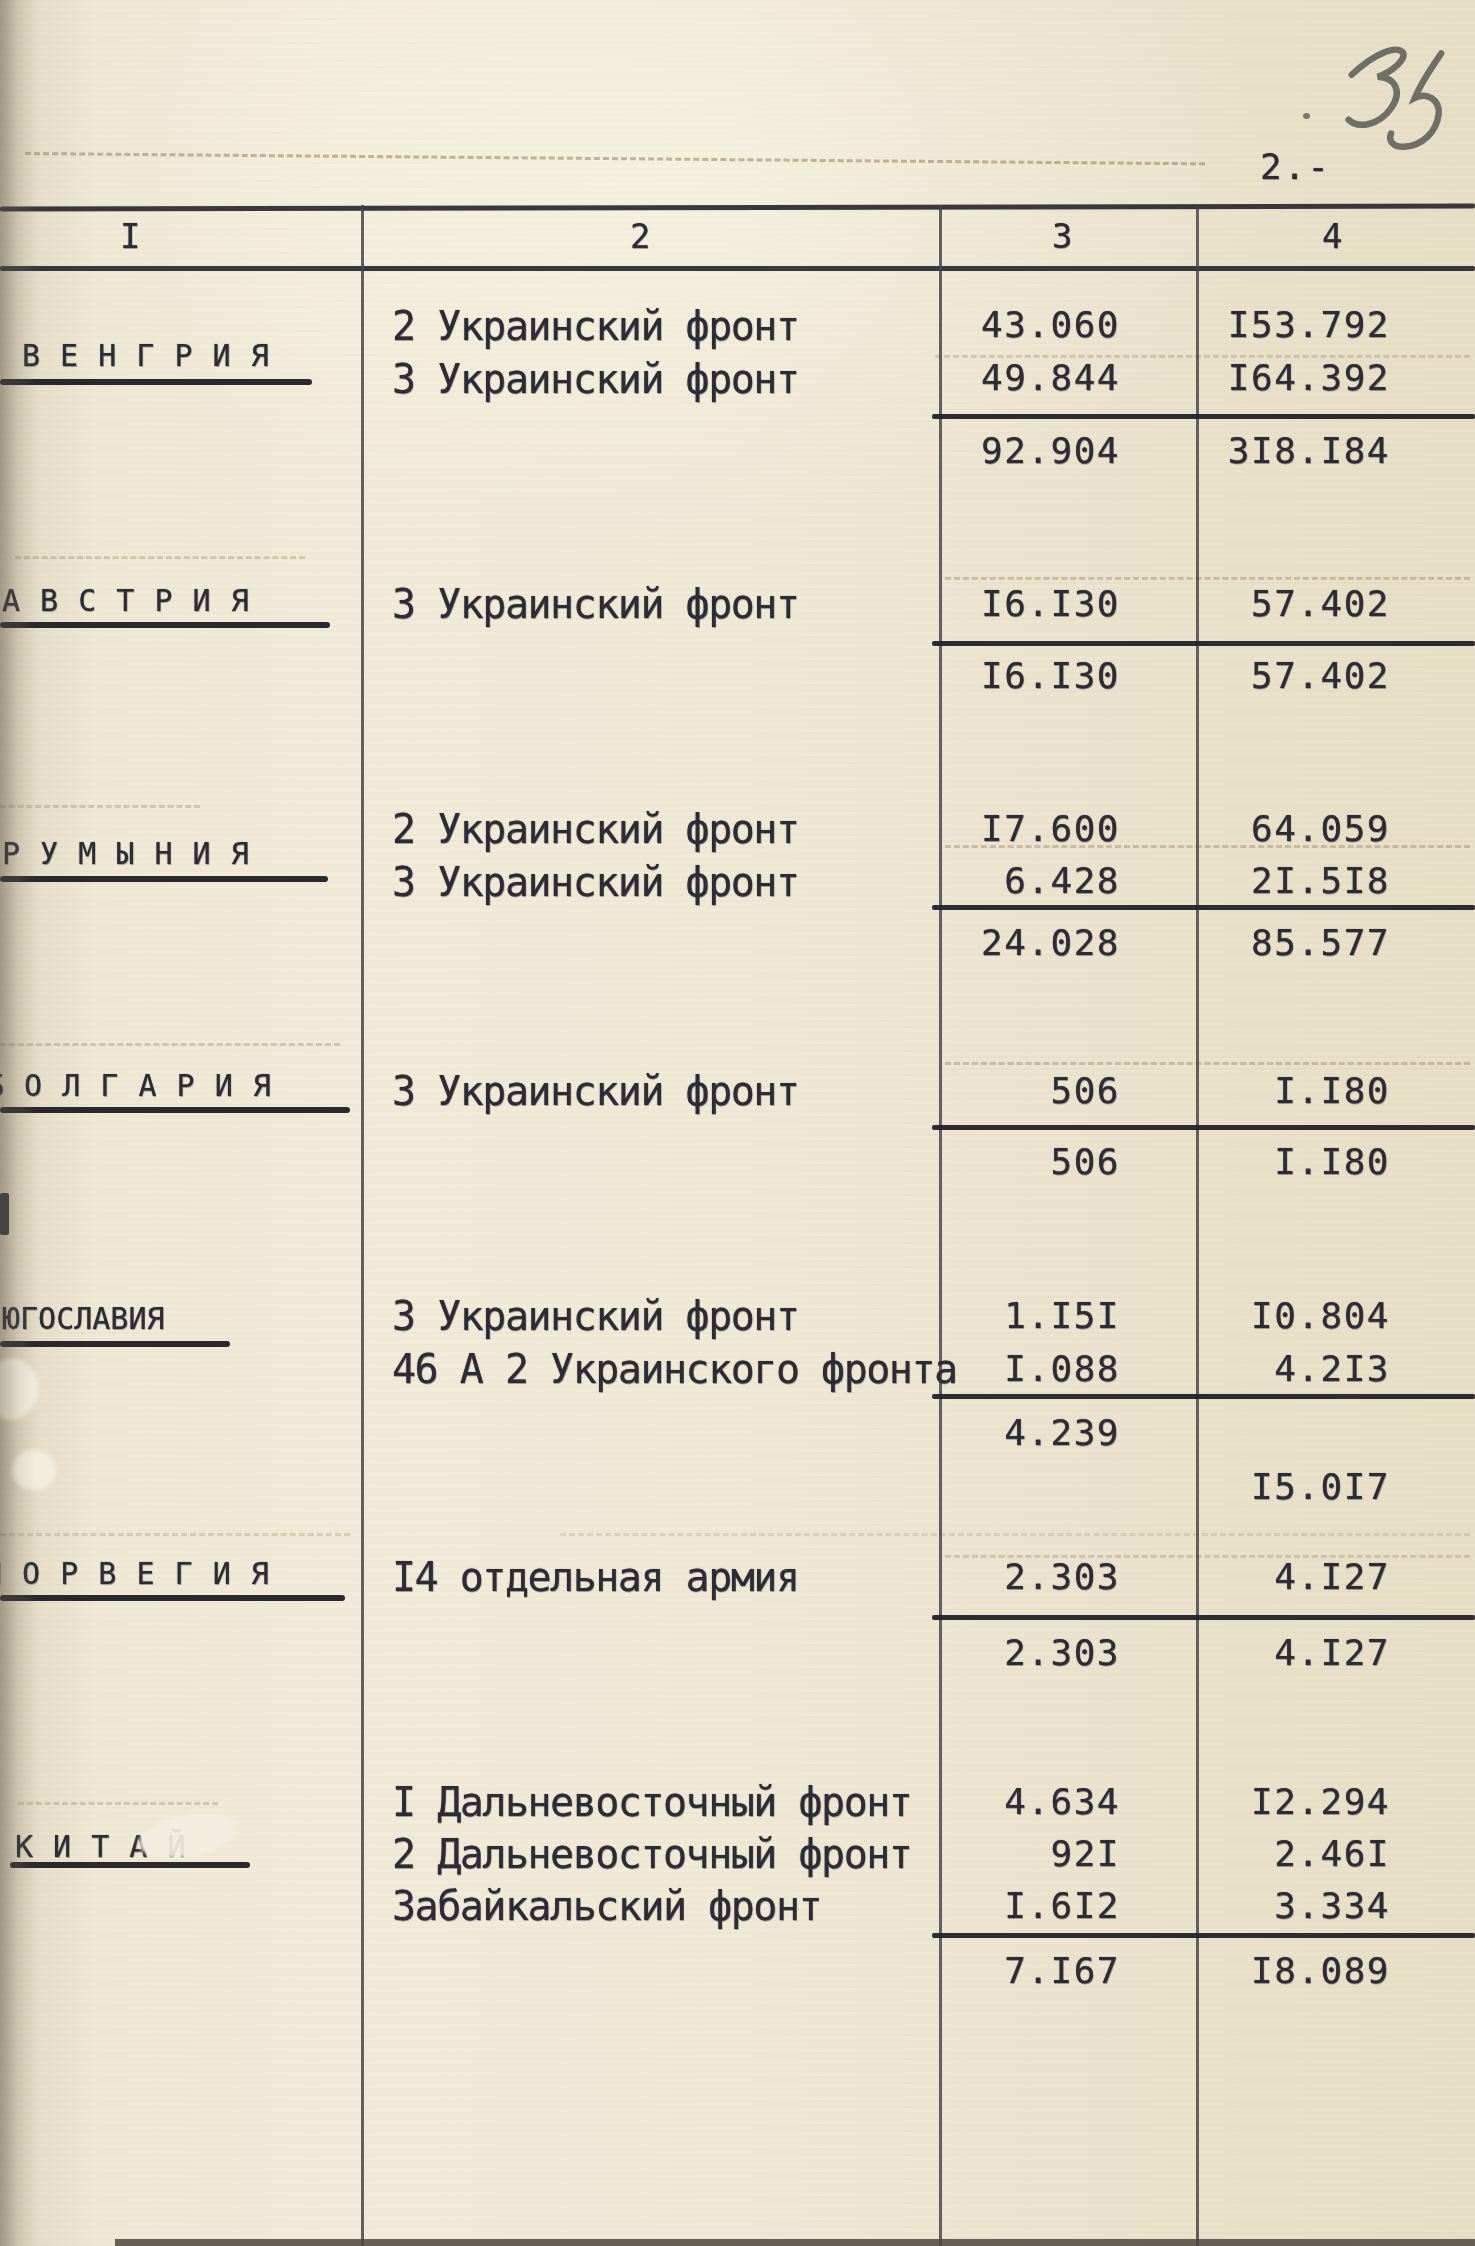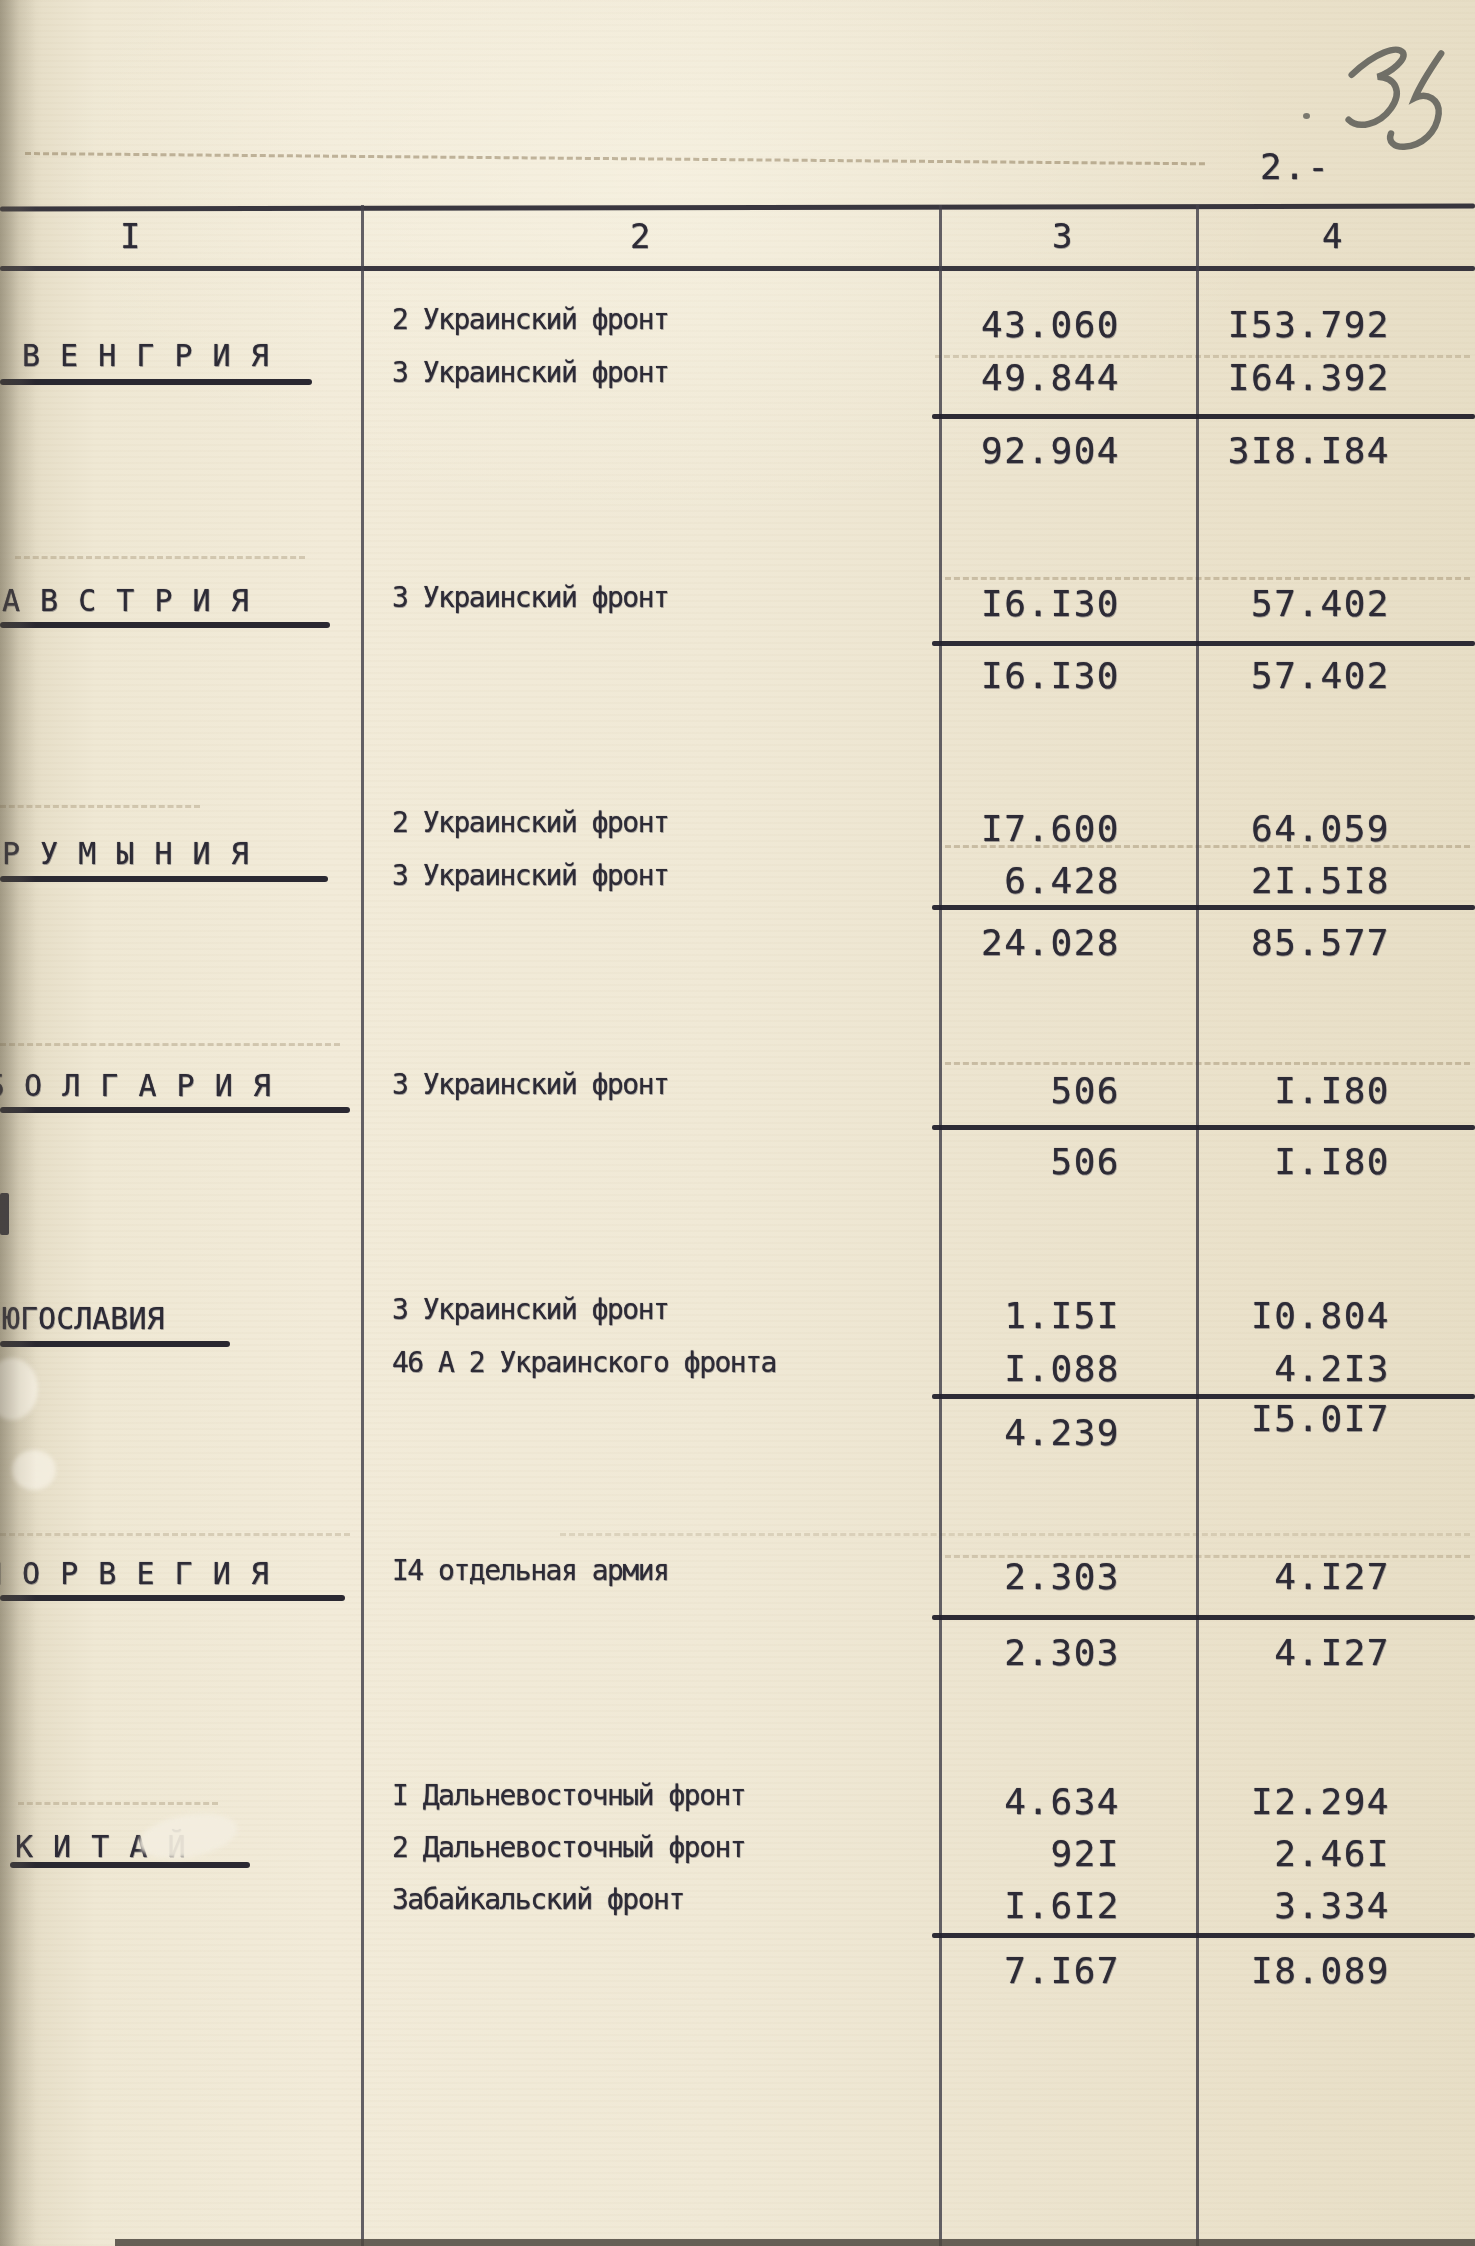--- a/index.html
+++ b/index.html
@@ -13,21 +13,21 @@
     background:
       repeating-linear-gradient(0deg, rgba(165,145,105,0.035) 0 2px, rgba(0,0,0,0) 2px 6px),
       linear-gradient(90deg,#c9c1aa 0px,#d9d1bb 16px,#e7dfc9 42px,#efe8d4 95px,#f2ebd9 330px,#f0e9d6 720px,#ece4cf 1010px,#eae1ca 1260px,#e7dec6 1475px);
   }
   .page:before{content:"";position:absolute;inset:0;
       background:radial-gradient(ellipse 900px 500px at 45% 8%, rgba(255,252,240,0.35), rgba(255,252,240,0) 70%);
       pointer-events:none;}
   
   .txt{position:absolute;line-height:1.08;white-space:pre;
        text-shadow:0 0 1px rgba(44,42,56,0.65), 0.6px 0.6px 0.4px rgba(44,42,56,0.35);}
-  .front{left:392px;font-size:28px;letter-spacing:-1.5px;}
+  .front{left:392px;font-size:40px;letter-spacing:-1.5px;}
   .num{font-size:36px;letter-spacing:1.5px;}
   .n3{left:880px;width:240px;text-align:right;}
   .n4{left:1150px;width:240px;text-align:right;}
   .country{font-size:30px;letter-spacing:1px;}
   .tight{letter-spacing:0;}
   .colhead{font-size:34px;}
   .typedpage{font-size:36px;letter-spacing:2px;}
   
   .hline{position:absolute;left:0;width:1475px;height:5px;background:#2b2934;opacity:.93;border-radius:2px;}
   .vline{position:absolute;top:205px;bottom:0;width:3px;background:#43414b;opacity:.82;}
@@ -135,21 +135,21 @@
     <div class="txt country tight" style="left:2px;top:1303px;">ЮГОСЛАВИЯ</div>
     <div class="cul" style="left:0;top:1341px;width:230px;"></div>
     <div class="txt front" style="top:1295px;">3 Украинский фронт</div>
     <div class="txt num n3" style="top:1297px;">1.I5I</div>
     <div class="txt num n4" style="top:1297px;">I0.804</div>
     <div class="txt front" style="top:1348px;">46 А 2 Украинского фронта</div>
     <div class="txt num n3" style="top:1350px;">I.088</div>
     <div class="txt num n4" style="top:1350px;">4.2I3</div>
     <div class="rule" style="top:1394px;"></div>
     <div class="txt num n3" style="top:1414px;">4.239</div>
-    <div class="txt num n4" style="top:1400px;">I5.0I7</div>
+    <div class="txt num n4" style="top:1468px;">I5.0I7</div>
   </div>
 
   <div>
     <div class="txt country" style="left:-16px;top:1558px;">Н О Р В Е Г И Я</div>
     <div class="cul" style="left:0;top:1595px;width:345px;"></div>
     <div class="txt front" style="top:1556px;">I4 отдельная армия</div>
     <div class="txt num n3" style="top:1558px;">2.303</div>
     <div class="txt num n4" style="top:1558px;">4.I27</div>
     <div class="rule" style="top:1615px;"></div>
     <div class="txt num n3" style="top:1634px;">2.303</div>

